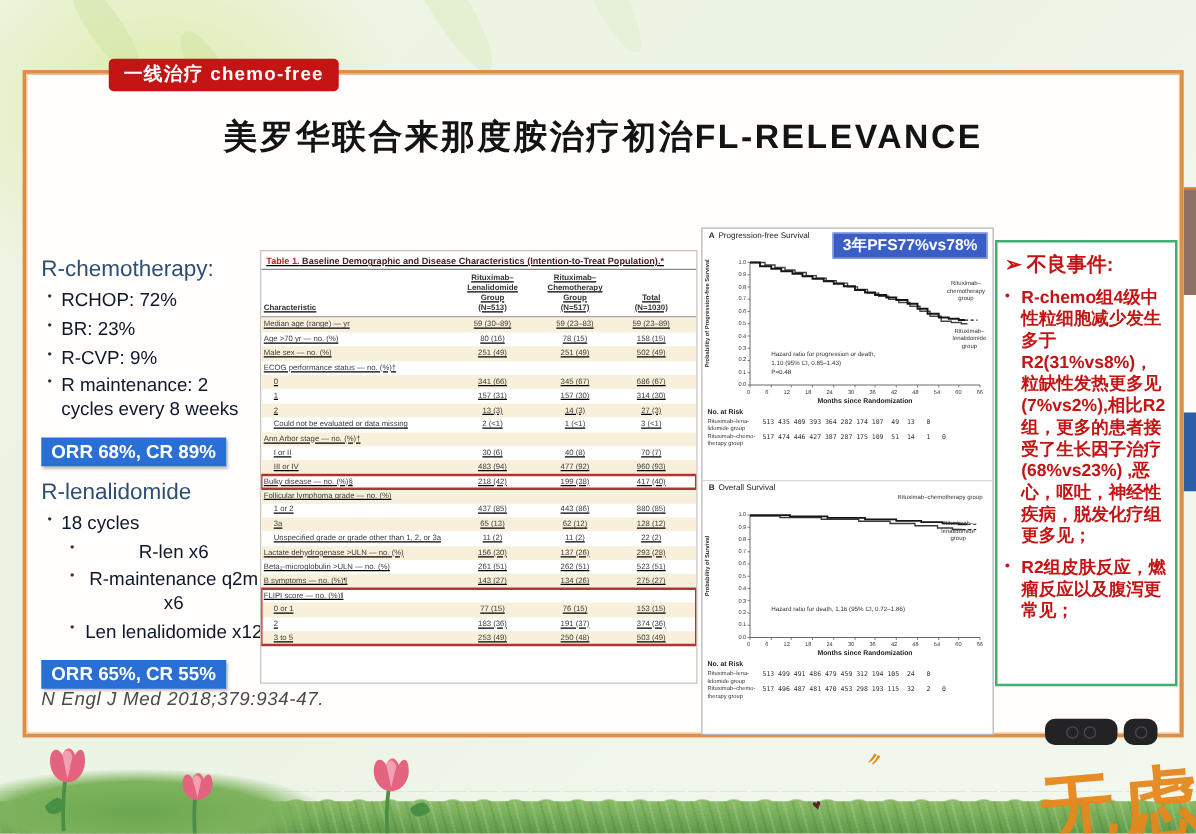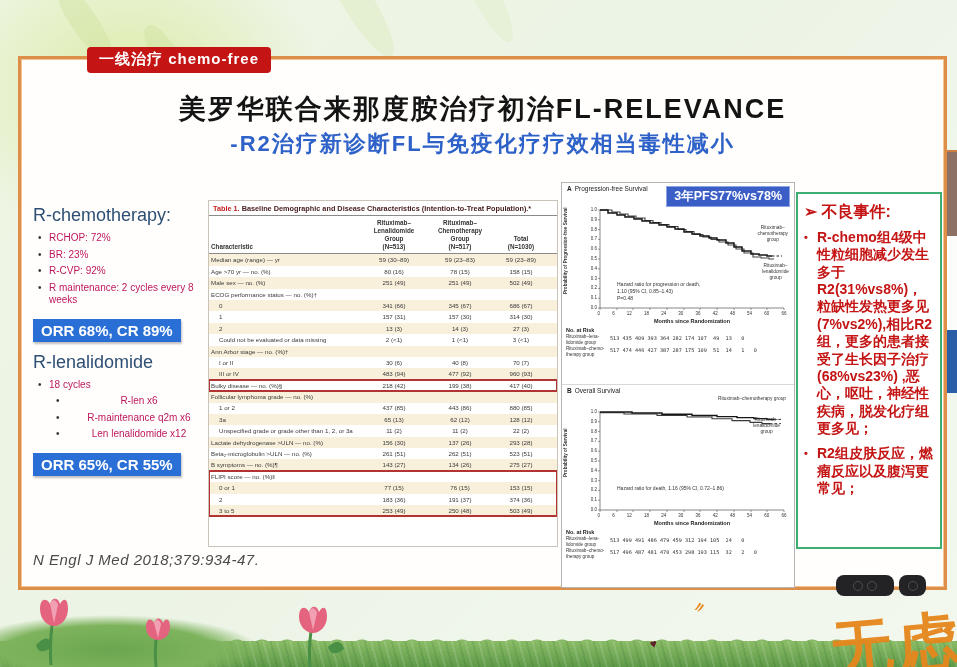--- a/index.html
+++ b/index.html
@@ -33,30 +33,30 @@
     border:3px solid #dd8f4a;box-shadow:inset 0 0 0 1px #f2c694;}
   .tag-badge{position:absolute;left:66px;top:-12px;background:#c41414;color:#fff;
     font-size:15px;font-weight:bold;padding:3px 12px 4px;border-radius:4px;letter-spacing:1px;}
   .title{position:absolute;left:0;top:32px;width:100%;text-align:center;color:#141414;
     font-size:27px;font-weight:bold;letter-spacing:2px;}
   .subtitle{position:absolute;left:0;top:70px;width:100%;text-align:center;color:#2f62c8;
     font-size:22px;font-weight:600;letter-spacing:2px;}
   
   .leftcol{position:absolute;left:12px;top:142px;width:178px;}
   .reg-head{color:#2d4f74;font-size:18px;margin:4px 0 6px;}
-  .bullets div{position:relative;padding-left:16px;font-size:10px;color:#be185d;margin:4px 0;line-height:1.25;}
+  .bullets div{position:relative;padding-left:16px;font-size:15px;color:#0f172a;margin:4px 0;line-height:1.25;}
   .bullets div::before{content:"•";position:absolute;left:5px;top:0;font-size:10px;color:#333;}
   .bullets .sub{margin-left:18px;text-align:center;}
   .orr-badge{display:inline-block;background:#2a6fd6;color:#fff;font-weight:bold;font-size:15px;
     padding:3px 8px;margin:8px 0 6px;box-shadow:1px 2px 2px rgba(0,0,0,.25);}
   .citation{position:absolute;left:12px;top:492px;font-size:15px;font-style:italic;
     color:#4a4a4a;letter-spacing:.5px;}
   
   .nejm{position:absolute;left:187px;top:141px;width:348px;height:345px;background:#fff;
-    border:1px solid #c9c3b8;overflow:hidden;}
+    border:1px solid #c9c3b8;overflow:hidden;text-decoration:underline;}
   .nejm-title{padding:3px 4px 2px;font-size:7.3px;font-weight:bold;color:#4a2020;
     border-bottom:1.5px solid #8a8a8a;}
   .nejm-title .tpfx{color:#c52222;}
   .thead,.trow{display:grid;grid-template-columns:152px 66px 66px 56px;}
   .thead{border-bottom:1px solid #8a8a8a;padding:2px 0;}
   .hc{font-size:6.3px;font-weight:bold;color:#333;text-align:center;white-space:pre-line;line-height:1.25;align-self:end;padding:1px 2px;}
   .hc.l{text-align:left;}
   .tc{font-size:6.2px;color:#3a3a3a;padding:1.5px 2px;line-height:1.2;text-align:center;align-self:center;}
   .tc.l{text-align:left;}
   .trow{min-height:11.4px;align-items:center;}
@@ -115,28 +115,27 @@
   <div class="leaf" style="left:300px;top:-10px;width:120px;height:30px;transform:rotate(58deg);opacity:.25;"></div>
   <div class="leaf" style="left:430px;top:-20px;width:110px;height:26px;transform:rotate(62deg);opacity:.18;"></div>
 
   <div class="peek peek-photo"></div>
   <div class="peek peek-white"></div>
   <div class="peek peek-blue"></div>
 
   <div class="slide">
     <div class="tag-badge">一线治疗 chemo-free</div>
     <div class="title">美罗华联合来那度胺治疗初治FL-RELEVANCE</div>
-    <div class="subtitle">-R2治疗新诊断FL与免疫化疗疗效相当毒性减小</div>
 
     <div class="leftcol">
       <div class="reg-head">R-chemotherapy:</div>
       <div class="bullets">
         <div>RCHOP: 72%</div>
         <div>BR: 23%</div>
-        <div>R-CVP: 92%</div>
+        <div>R-CVP: 9%</div>
         <div>R maintenance: 2 cycles every 8 weeks</div>
       </div>
       <div class="orr-badge">ORR 68%, CR 89%</div>
       <div class="reg-head">R-lenalidomide</div>
       <div class="bullets">
         <div>18 cycles</div>
         <div class="sub">R-len x6</div>
         <div class="sub">R-maintenance q2m x6</div>
         <div class="sub">Len lenalidomide x12</div>
       </div>

